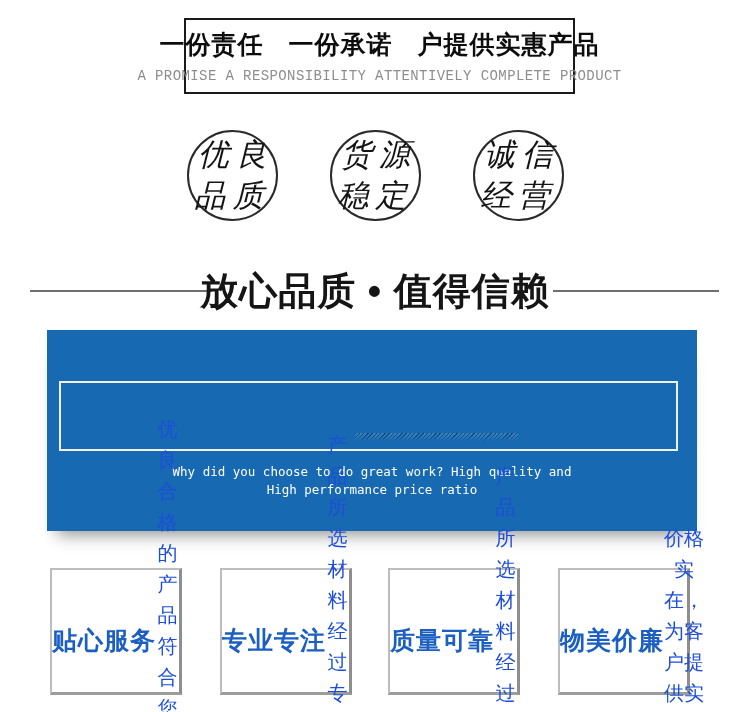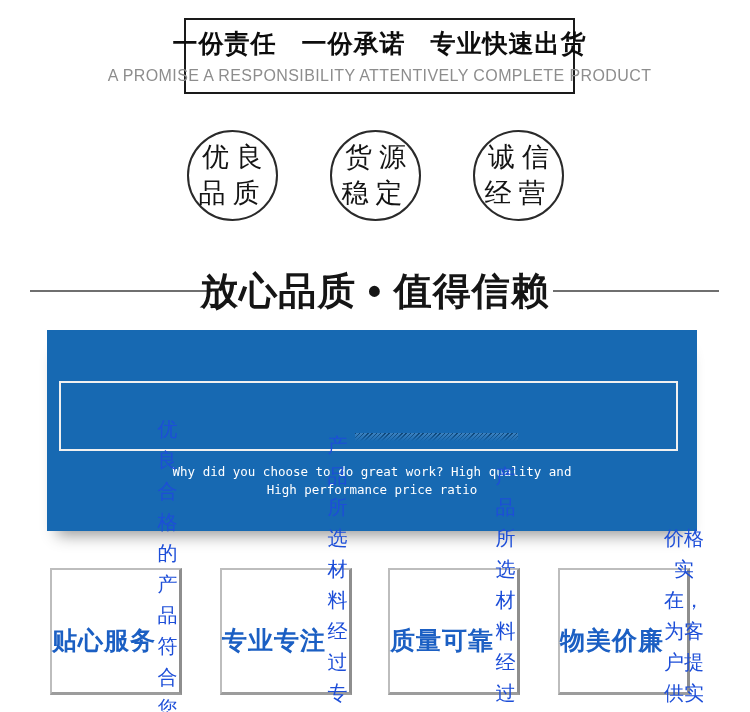--- a/index.html
+++ b/index.html
@@ -17,32 +17,32 @@
     box-sizing:border-box;border:2px solid #1a1a1a;
     display:flex;flex-direction:column;align-items:center;justify-content:center;
   }
   .promise-title{
     display:flex;justify-content:center;gap:25px;
     font-size:25px;font-weight:bold;color:#0d0d0d;white-space:nowrap;
     letter-spacing:1px;
   }
   .promise-subtitle{
     margin-top:7px;
-    font-family:Liberation Sans, sans-serif;
-    font-size:16px;color:#8d8d8d;letter-spacing:0.4px;white-space:nowrap;
+    font-family:Liberation Mono, monospace;
+    font-size:14px;color:#8d8d8d;letter-spacing:0.4px;white-space:nowrap;
   }
 
   
   .badge{
     position:absolute;top:130px;width:91px;height:91px;
     box-sizing:border-box;border:2px solid #2a2a2a;border-radius:50%;
     display:flex;align-items:center;justify-content:center;
-    font-size:27px;color:#141414;line-height:1.32;
+    font-size:31px;color:#141414;line-height:1.32;
     letter-spacing:7px;text-indent:7px;
-    white-space:pre-line;text-align:center;
+    white-space:pre-line;text-align:center;font-style:italic;
   }
   .badge-1{left:187px;}
   .badge-2{left:330px;}
   .badge-3{left:473px;}
 
   
   .heading-line{
     position:absolute;top:290px;height:2px;background:#6f6f6f;
   }
   .heading-line-left{left:30px;width:182px;}
@@ -117,21 +117,21 @@
 </style>
 </head>
 <body>
 
 <div class="page">
 
   <div class="promise-box">
     <div class="promise-title">
       <span>一份责任</span>
       <span>一份承诺</span>
-      <span>专业快速出货</span>
+      <span>户提供实惠产品</span>
     </div>
     <div class="promise-subtitle">A PROMISE A RESPONSIBILITY ATTENTIVELY COMPLETE PRODUCT</div>
   </div>
 
   <div class="badge badge-1">优良
 品质</div>
   <div class="badge badge-2">货源
 稳定</div>
   <div class="badge badge-3">诚信
 经营</div>

